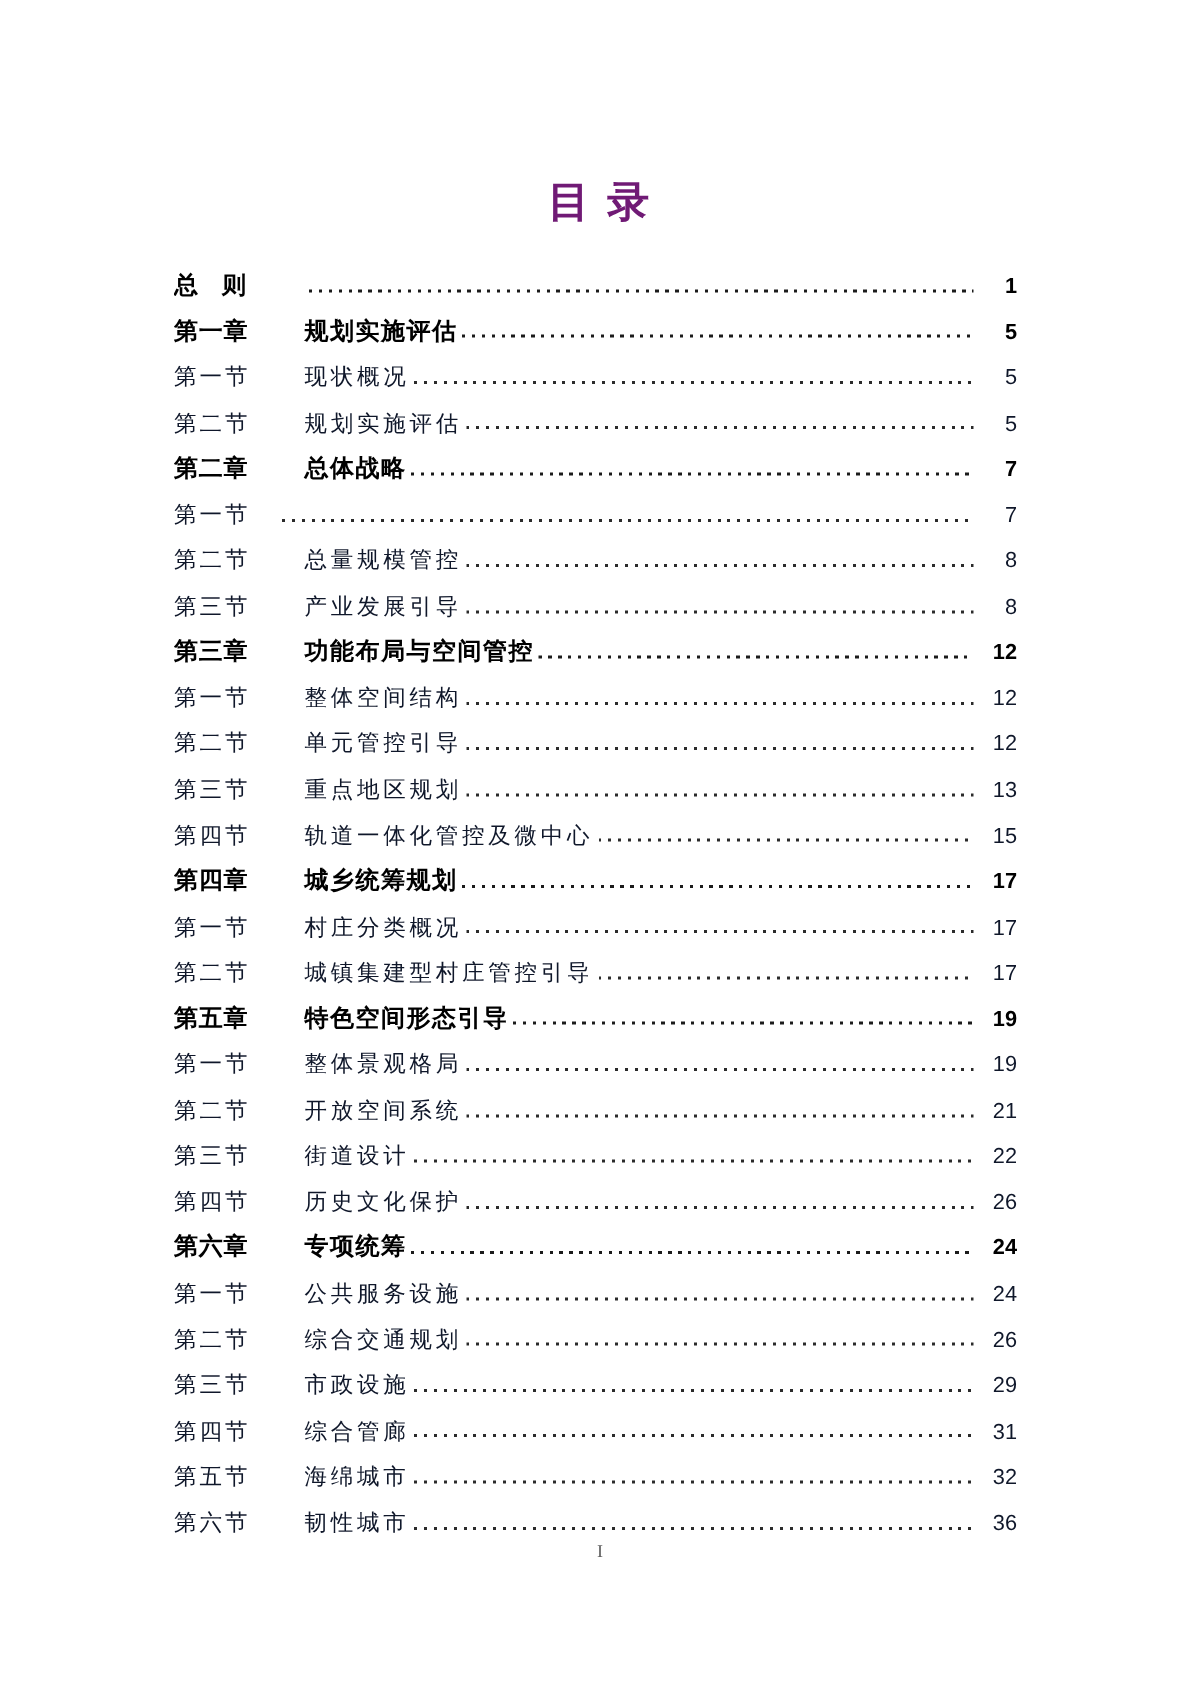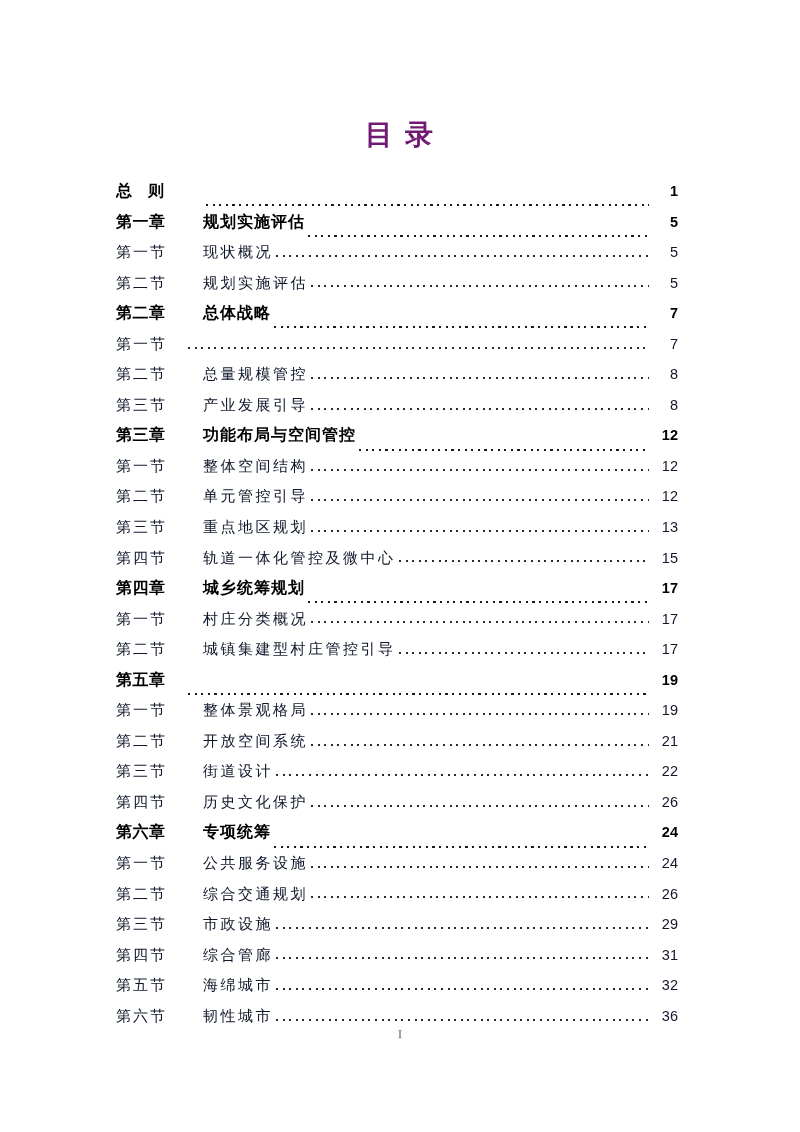--- a/index.html
+++ b/index.html
@@ -63,21 +63,20 @@
     text-align: right;
     font-size: 14.5px;
     line-height: 30.55px;
     letter-spacing: 0;
     font-family: "Liberation Sans", sans-serif;
   }
   .row.chapter, .row.preamble {
     font-size: 16px;
     font-weight: bold;
     color: #000000;
-    align-items: flex-end;
   }
   .row.chapter .label { letter-spacing: 0.5px; }
   .row.chapter .title { letter-spacing: 1px; }
   .row.chapter .pnum, .row.preamble .pnum { font-weight: bold; }
   .row.section {
     font-size: 15px;
     font-weight: normal;
     color: #0f172a;
   }
   .row.section .label { letter-spacing: 2px; }
@@ -196,20 +195,21 @@
         <span class="pnum">17</span>
       </div>
       <div class="row section">
         <span class="label">第二节</span>
         <span class="title">城镇集建型村庄管控引导</span>
         <span class="leader"></span>
         <span class="pnum">17</span>
       </div>
       <div class="row chapter">
         <span class="label">第五章</span>
+        <span class="title">特色空间形态引导</span>
         <span class="leader"></span>
         <span class="pnum">19</span>
       </div>
       <div class="row section">
         <span class="label">第一节</span>
         <span class="title">整体景观格局</span>
         <span class="leader"></span>
         <span class="pnum">19</span>
       </div>
       <div class="row section">

